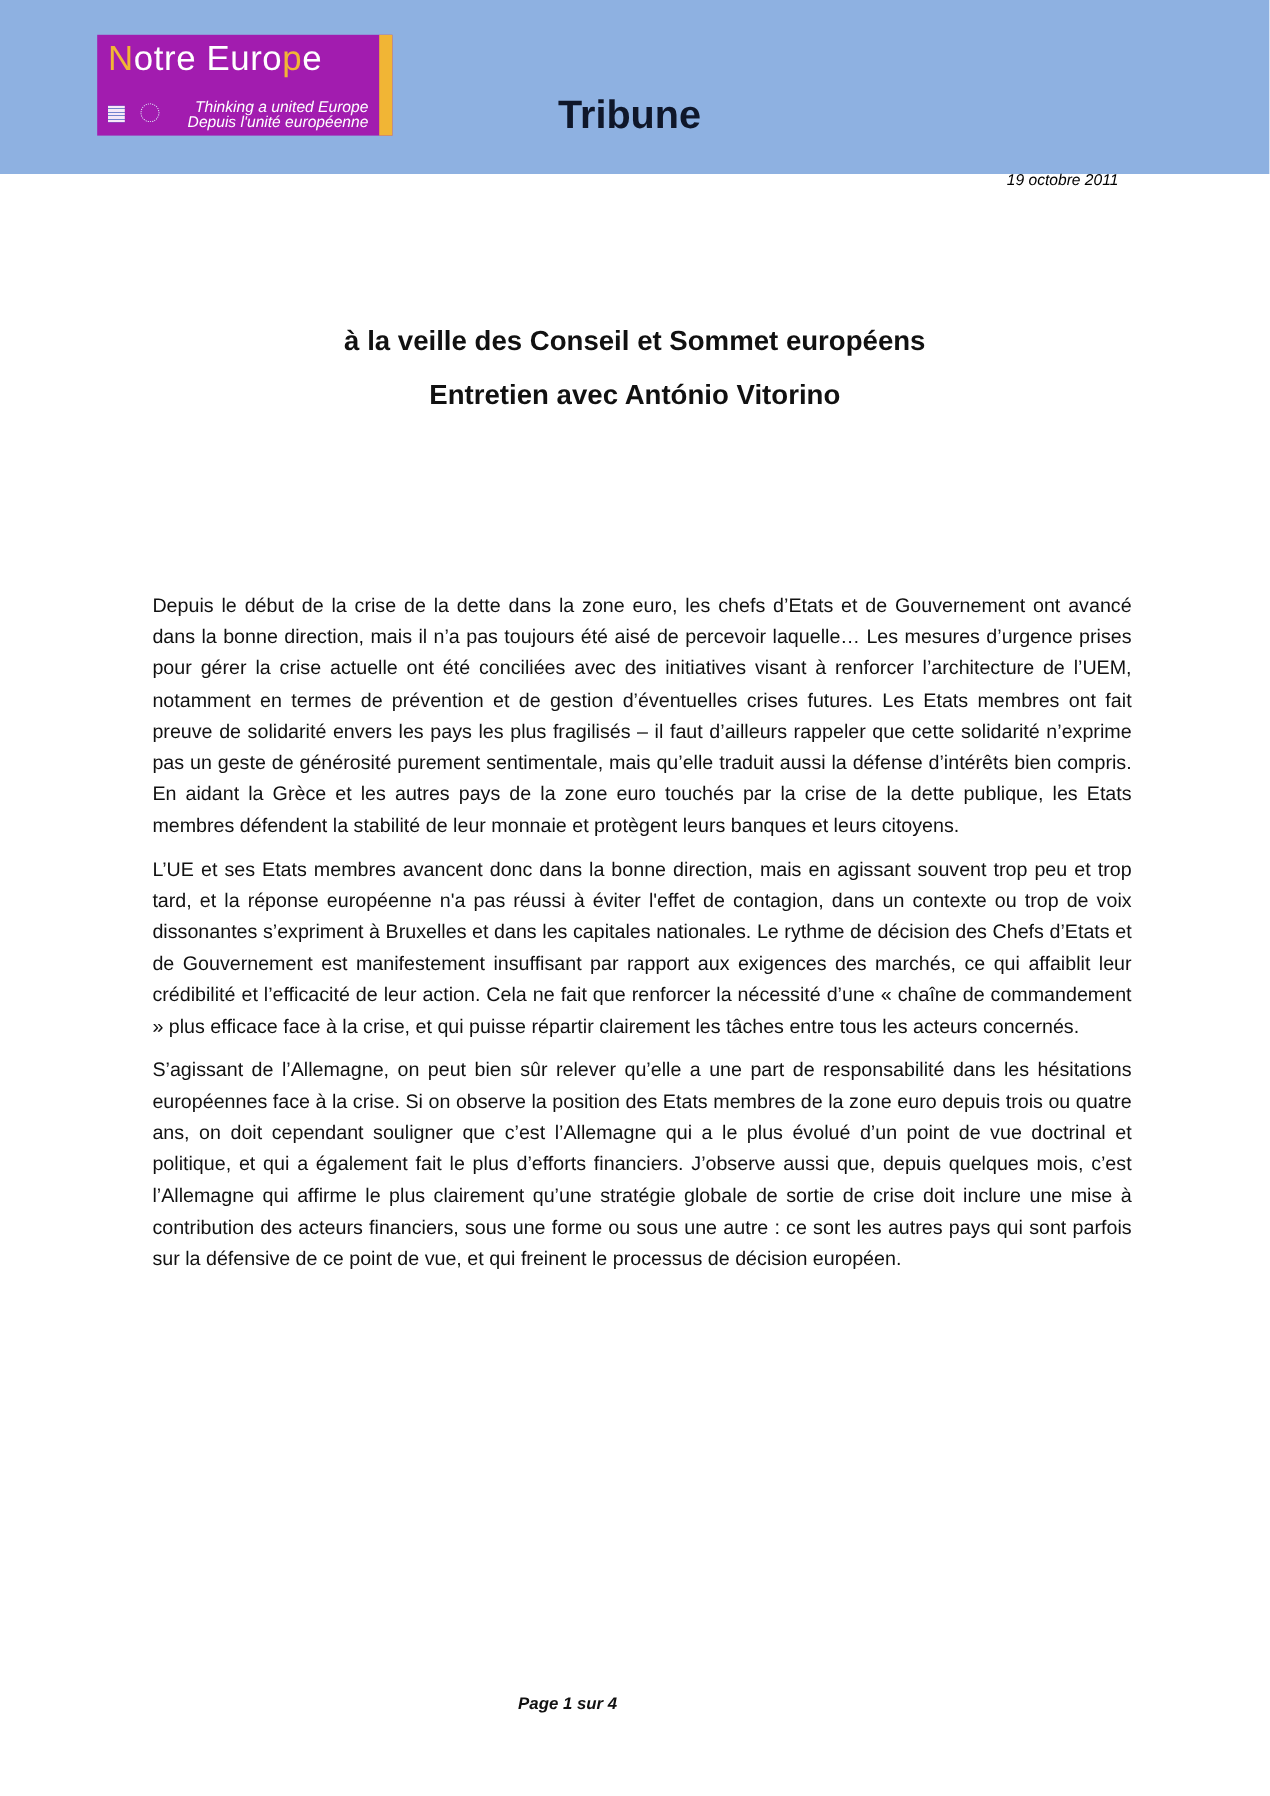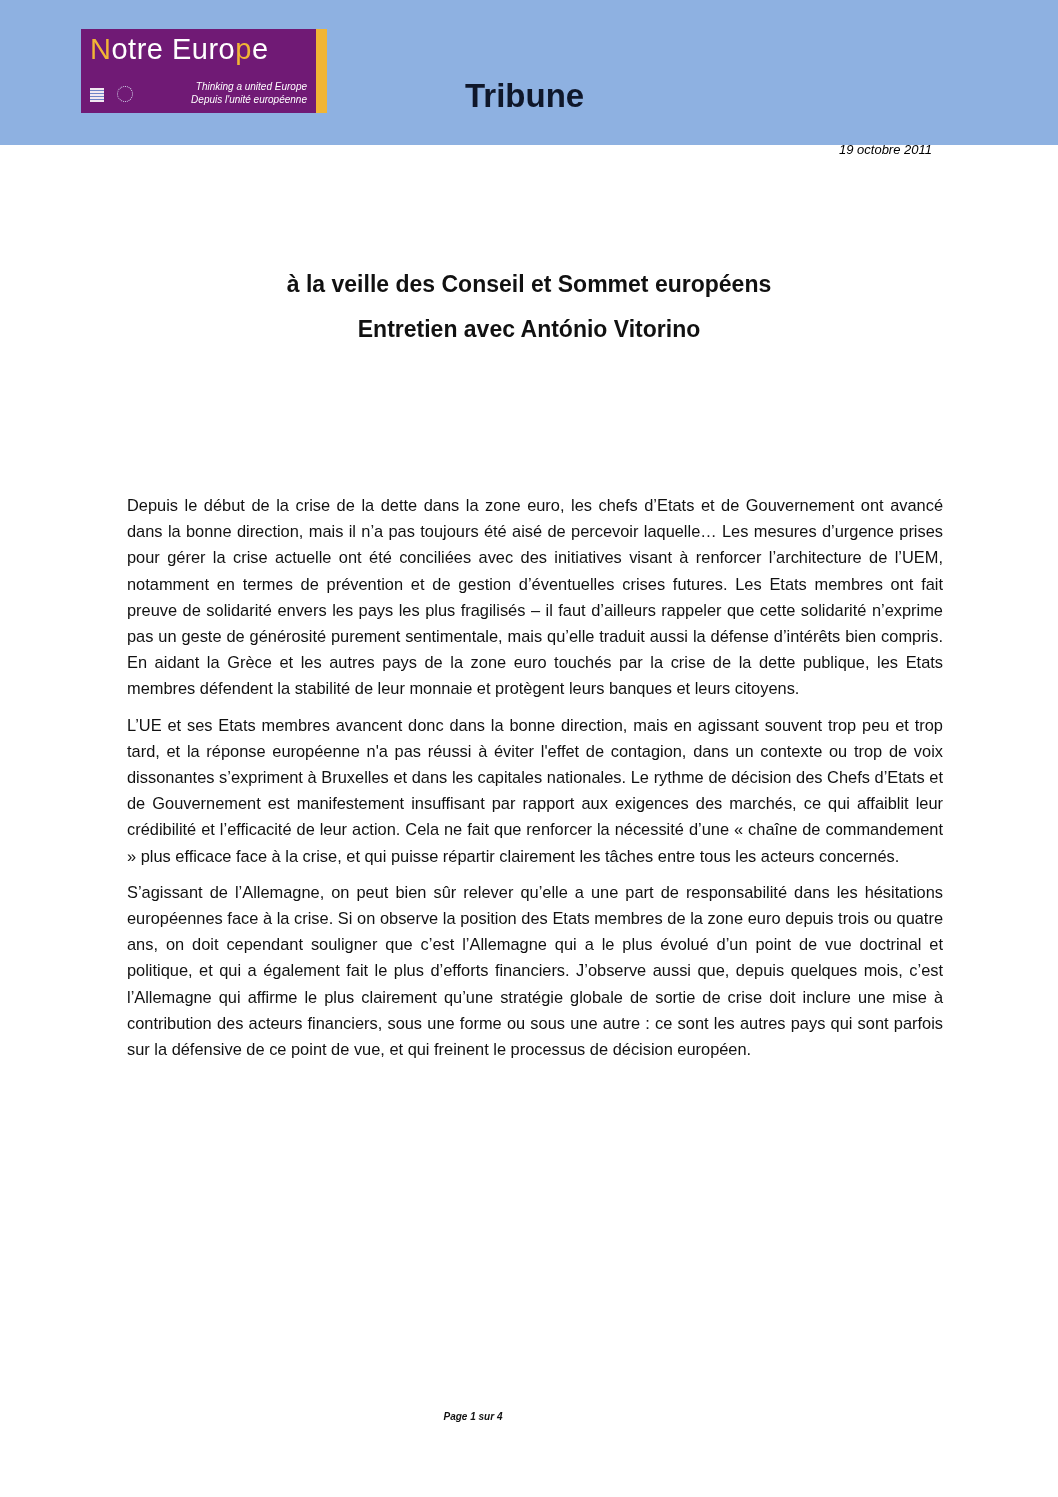--- a/index.html
+++ b/index.html
@@ -1,35 +1,35 @@
 <!DOCTYPE html>
 <html><head>
 <meta charset="utf-8">
 <style>
   html, body { margin: 0; padding: 0; background: #ffffff; }
   body { width: 1058px; height: 1497px; position: relative; overflow: hidden;
          font-family: "Liberation Sans", "DejaVu Sans", sans-serif; color: #111; }
   .banner { position: absolute; left: 0; top: 0; width: 1058px; height: 145px; background: #8eb1e1; }
-  .logo { position: absolute; left: 81px; top: 29px; width: 246px; height: 84px; background: #701a75; }
+  .logo { position: absolute; left: 81px; top: 29px; width: 246px; height: 84px; background: #a21caf; }
   .logo-bar { position: absolute; right: 0; top: 0; width: 11px; height: 84px; background: #f1b535; }
   .logo-title { position: absolute; left: 9px; top: 4px; font-size: 29px; color: #ffffff; letter-spacing: 0.5px; white-space: nowrap; }
   .logo-title .hl { color: #f1b535; }
-  .logo-tag { position: absolute; right: 20px; font-size: 10px; font-style: italic; color: #ffffff; white-space: nowrap; }
+  .logo-tag { position: absolute; right: 20px; font-size: 13px; font-style: italic; color: #ffffff; white-space: nowrap; }
   .logo-tag.t1 { top: 52px; }
   .logo-tag.t2 { top: 65px; }
   .logo-doc-icon { position: absolute; left: 9px; top: 59px; width: 14px; height: 14px; background: repeating-linear-gradient(#ffffff 0 2px, #6d8fd0 2px 3px); opacity: 0.9; }
   .logo-stars-icon { position: absolute; left: 36px; top: 57px; width: 14px; height: 14px; border: 1.5px dotted #dde6f6; border-radius: 50%; }
   .banner-title { position: absolute; left: 465px; top: 60px; font-size: 33px; font-weight: bold; color: #0f172a; margin-top: 17px; }
   .date { position: absolute; right: 126px; top: 142px; font-size: 13px; font-style: italic; color: #000000; }
   .doc-title { position: absolute; left: 0; width: 1058px; top: 262px; text-align: center; font-weight: bold; font-size: 23px; line-height: 45px; }
   .doc-title div { white-space: nowrap; }
   .content { position: absolute; left: 127px; top: 492px; width: 832px; font-size: 16.4px; line-height: 26.2px; text-align: justify; }
   .question { font-weight: bold; margin: 0 0 16px 0; }
   .para { margin: 0 16px 10px 0; }
-  .footer { position: absolute; left: 0; width: 946px; top: 1411px; text-align: center; font-style: italic; font-weight: bold; font-size: 10px; }
+  .footer { position: absolute; left: 0; width: 946px; top: 1411px; text-align: center; font-style: italic; font-weight: bold; font-size: 14px; }
 </style>
 </head>
 <body>
 
 <div class="banner">
   <div class="logo">
     <div class="logo-title"><span class="hl">N</span><span>otre Euro</span><span class="hl">p</span><span>e</span></div>
     <div class="logo-doc-icon"></div>
     <div class="logo-stars-icon"></div>
     <div class="logo-tag t1">Thinking a united Europe</div>

